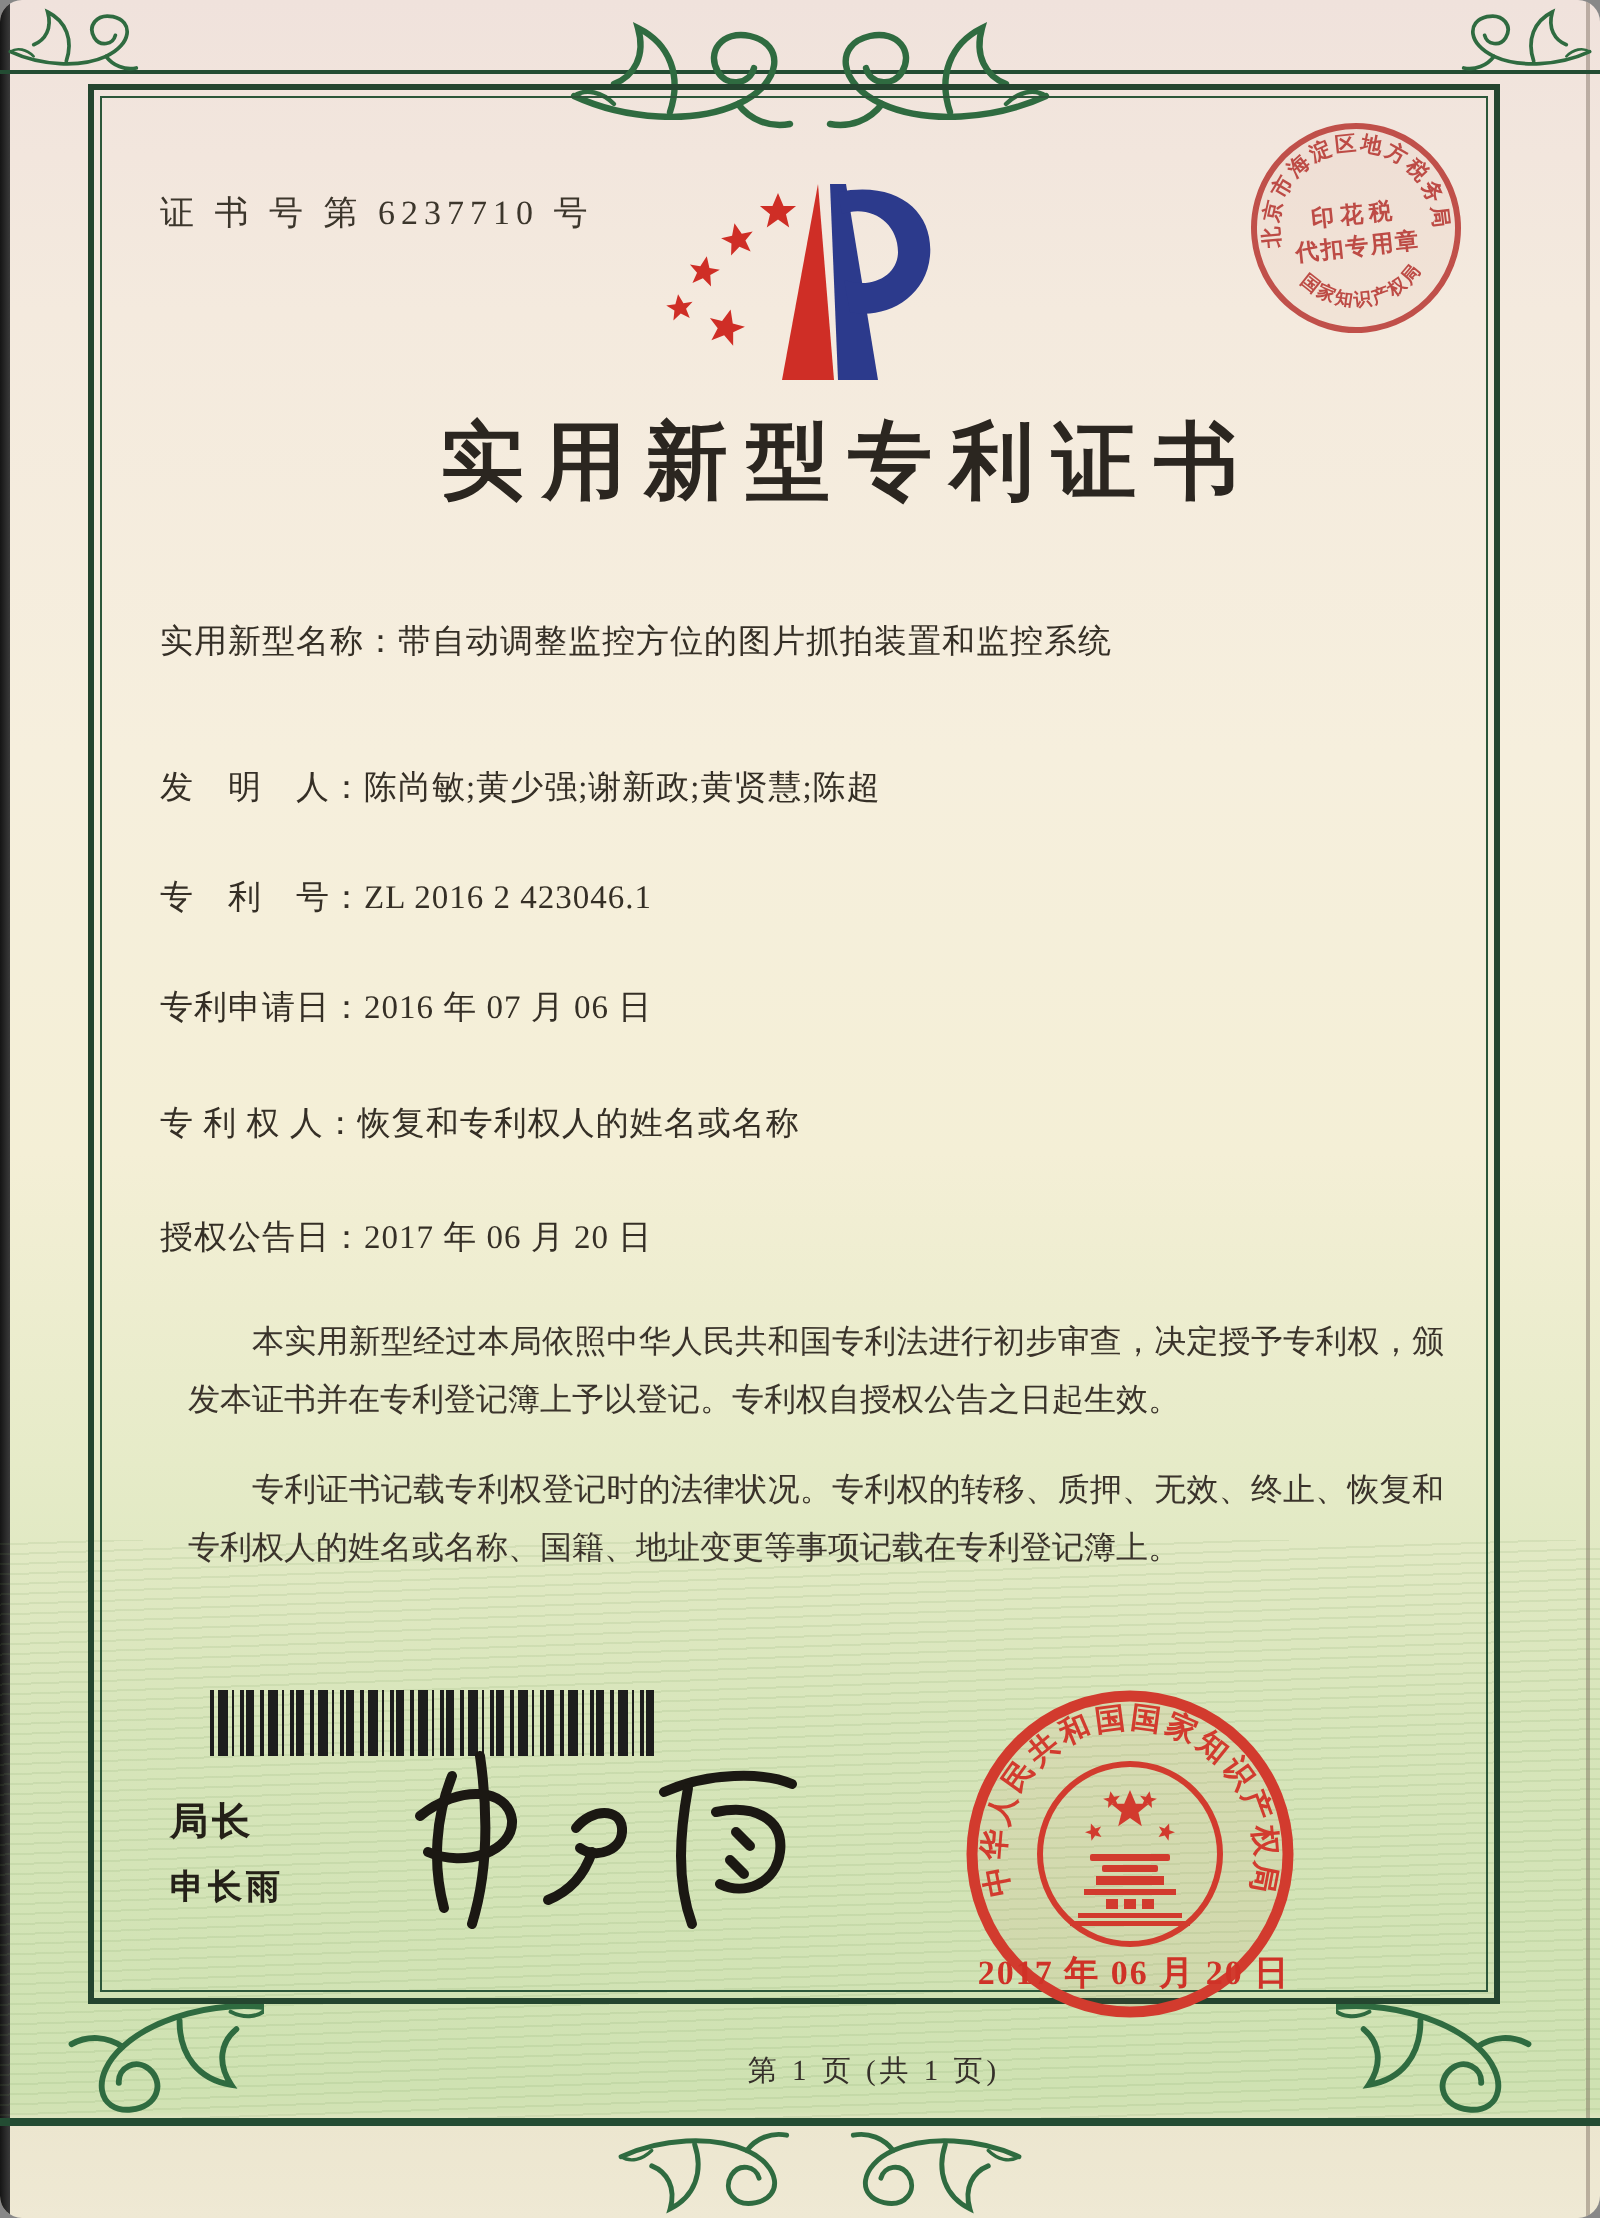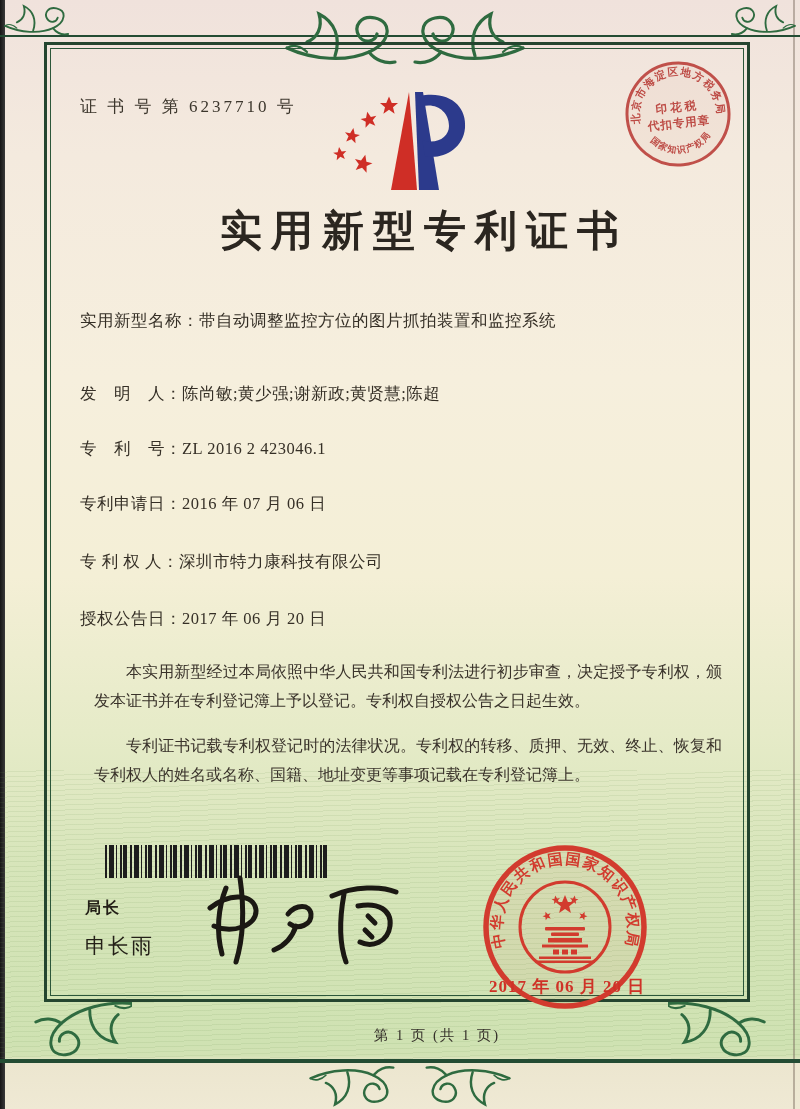--- a/index.html
+++ b/index.html
@@ -3,20 +3,21 @@
 <meta charset="utf-8">
 <style>
   html,body{margin:0;padding:0;background:#888;}
   .page{
     position:relative;width:800px;height:1109px;margin:0 auto;overflow:hidden;
     font-family:"Liberation Serif","DejaVu Serif",serif;color:#34302a;
     background:linear-gradient(180deg,
       #f0e2dc 0%, #f4eade 14%, #f6efdd 34%, #f4efd6 52%,
       #e6ebc8 66%, #d7e5ba 78%, #cfe2b2 94%, #d2e2b4 95.2%,
       #ece6cf 95.8%, #efe9d4 100%);
+    border-radius:11px;
   }
   .scan-edge-left{position:absolute;left:0;top:0;width:5px;height:100%;
     background:linear-gradient(90deg,#151515,#3a3a3a);}
   .scan-edge-right{position:absolute;right:5px;top:0;width:2px;height:100%;background:rgba(120,105,90,.45);}
   .outer-line-top{position:absolute;left:0;top:35px;width:100%;height:2px;background:#234c33;}
   .outer-line-bottom{position:absolute;left:0;top:1059px;width:100%;height:4px;background:#234c33;}
   .frame{position:absolute;left:44px;top:42px;right:50px;bottom:107px;border:3px solid #24452f;}
   .frame-inner{position:absolute;inset:3px;border:1px solid #2c573a;}
   .texture{position:absolute;left:0;top:770px;width:100%;height:290px;pointer-events:none;
     background:repeating-linear-gradient(-2deg,rgba(110,150,85,.12) 0 1px,transparent 1px 5px);}
@@ -27,23 +28,23 @@
   .field{position:absolute;left:80px;font-size:16.5px;color:#352f26;letter-spacing:.5px;white-space:nowrap;}
   .f0{top:310px}.f1{top:383px}.f2{top:438px}.f3{top:493px}.f4{top:551px}.f5{top:608px}
   .paras{position:absolute;left:78px;top:641px;width:660px;}
   .paras p{margin:16px;font-size:16px;line-height:29px;text-align:justify;text-indent:2em;color:#3a332b;}
   .barcode{position:absolute;left:105px;top:845px;width:222px;height:33px;
     background:repeating-linear-gradient(90deg,
       #1d1d1d 0 2px,transparent 2px 4px,#1d1d1d 4px 9px,transparent 9px 11px,
       #1d1d1d 11px 12px,transparent 12px 15px,#1d1d1d 15px 17px,transparent 17px 18px,
       #1d1d1d 18px 22px,transparent 22px 25px);}
   .director-title{position:absolute;left:85px;top:898px;font-family:"Liberation Sans","DejaVu Sans",sans-serif;
-    font-weight:bold;font-size:16px;color:#242018;letter-spacing:2px;}
+    font-weight:bold;font-size:19px;color:#242018;letter-spacing:2px;}
   .director-name{position:absolute;left:85px;top:932px;font-family:"Liberation Sans","DejaVu Sans",sans-serif;
-    font-weight:normal;font-size:21px;color:#242018;letter-spacing:2px;}
+    font-weight:bold;font-size:17px;color:#242018;letter-spacing:2px;}
   .signature{position:absolute;left:196px;top:872px;}
   .tax-stamp{position:absolute;left:620px;top:56px;transform:rotate(-6deg);}
   .seal{position:absolute;left:480px;top:842px;}
   .seal-date{position:absolute;left:474px;top:975px;width:186px;text-align:center;
     font-size:17px;font-weight:bold;color:#cf3227;letter-spacing:1px;z-index:5;white-space:nowrap;}
   .footer{position:absolute;left:0;top:1026px;width:100%;text-align:center;
     font-size:14.5px;color:#35302a;letter-spacing:2px;padding-left:37px;}
   .orn{position:absolute;}
   svg{display:block;}
 </style>
@@ -131,21 +132,21 @@
     <text x="0" y="-3" text-anchor="middle" fill="#bd4b45" font-size="11.5" font-weight="bold" style="letter-spacing:3px">印花税</text>
     <text x="0" y="13" text-anchor="middle" fill="#bd4b45" font-size="11.5" font-weight="bold" style="letter-spacing:1px">代扣专用章</text>
   </svg>
 
   <div class="title">实用新型专利证书</div>
 
   <div class="field f0"><span>实用新型名称：</span><span>带自动调整监控方位的图片抓拍装置和监控系统</span></div>
   <div class="field f1"><span>发　明　人：</span><span>陈尚敏;黄少强;谢新政;黄贤慧;陈超</span></div>
   <div class="field f2"><span>专　利　号：</span><span>ZL 2016 2 423046.1</span></div>
   <div class="field f3"><span>专利申请日：</span><span>2016 年 07 月 06 日</span></div>
-  <div class="field f4"><span>专 利 权 人：</span><span>深圳市特力康科技有限公司</span></div>
+  <div class="field f4"><span>专 利 权 人：</span><span>恢复和专利权人的姓名或名称</span></div>
   <div class="field f5"><span>授权公告日：</span><span>2017 年 06 月 20 日</span></div>
 
   <div class="paras">
     <p>本实用新型经过本局依照中华人民共和国专利法进行初步审查，决定授予专利权，颁发本证书并在专利登记簿上予以登记。专利权自授权公告之日起生效。</p>
     <p>专利证书记载专利权登记时的法律状况。专利权的转移、质押、无效、终止、恢复和专利权人的姓名或名称、国籍、地址变更等事项记载在专利登记簿上。</p>
   </div>
 
   <div class="barcode"></div>
 
   <div class="director-title">局长</div>

